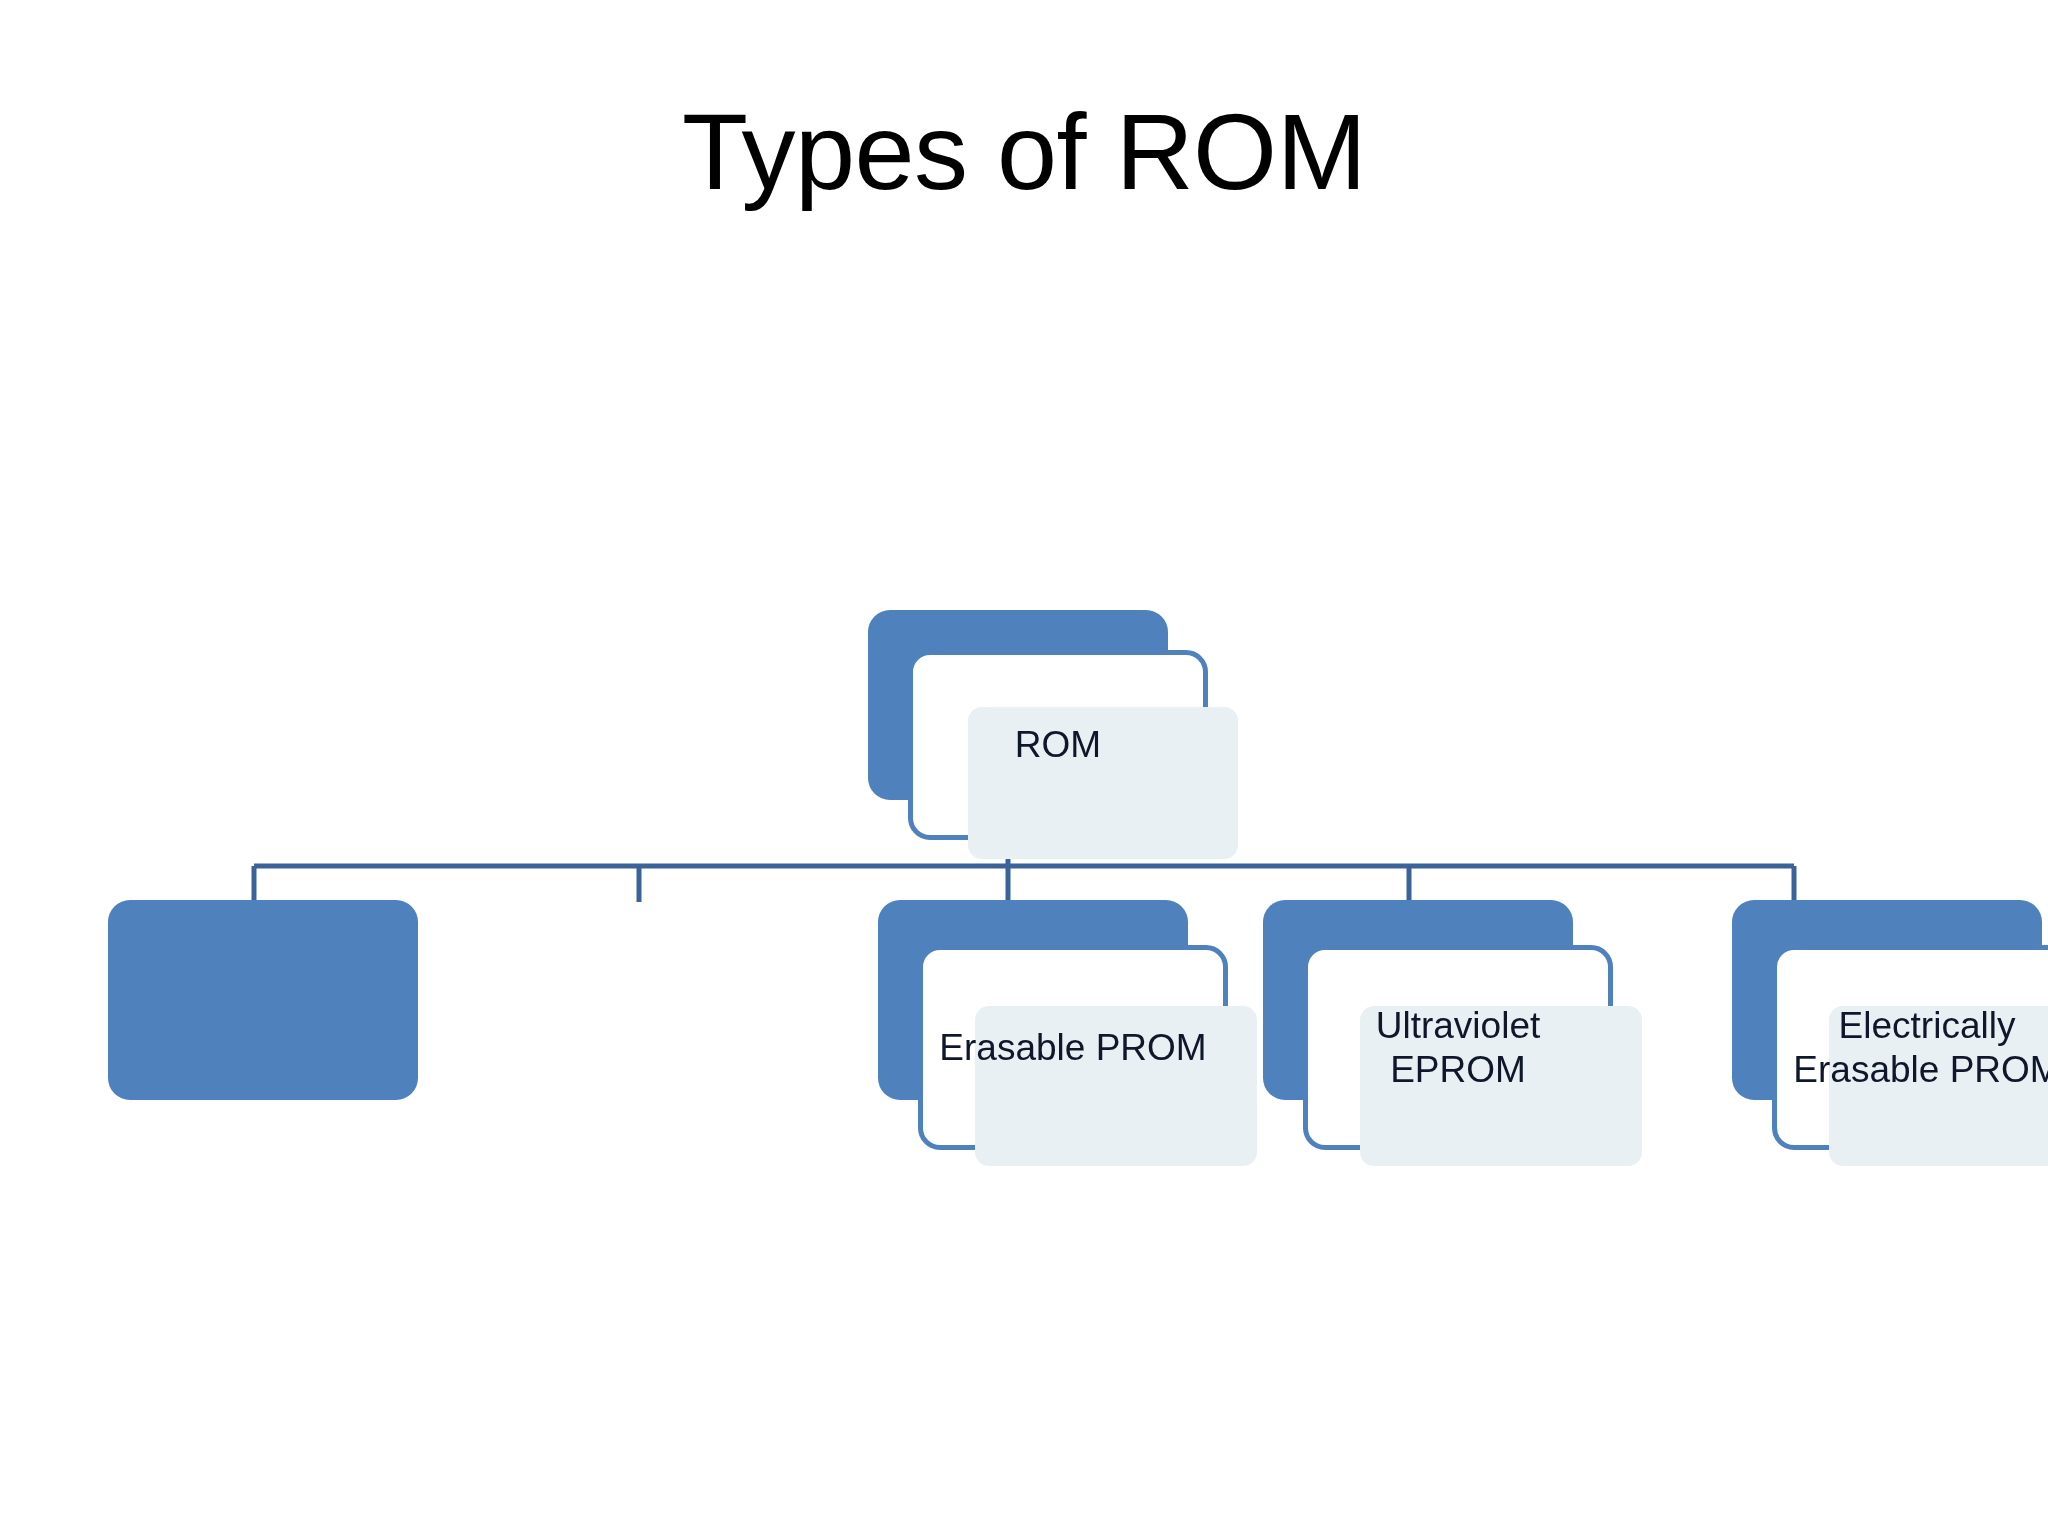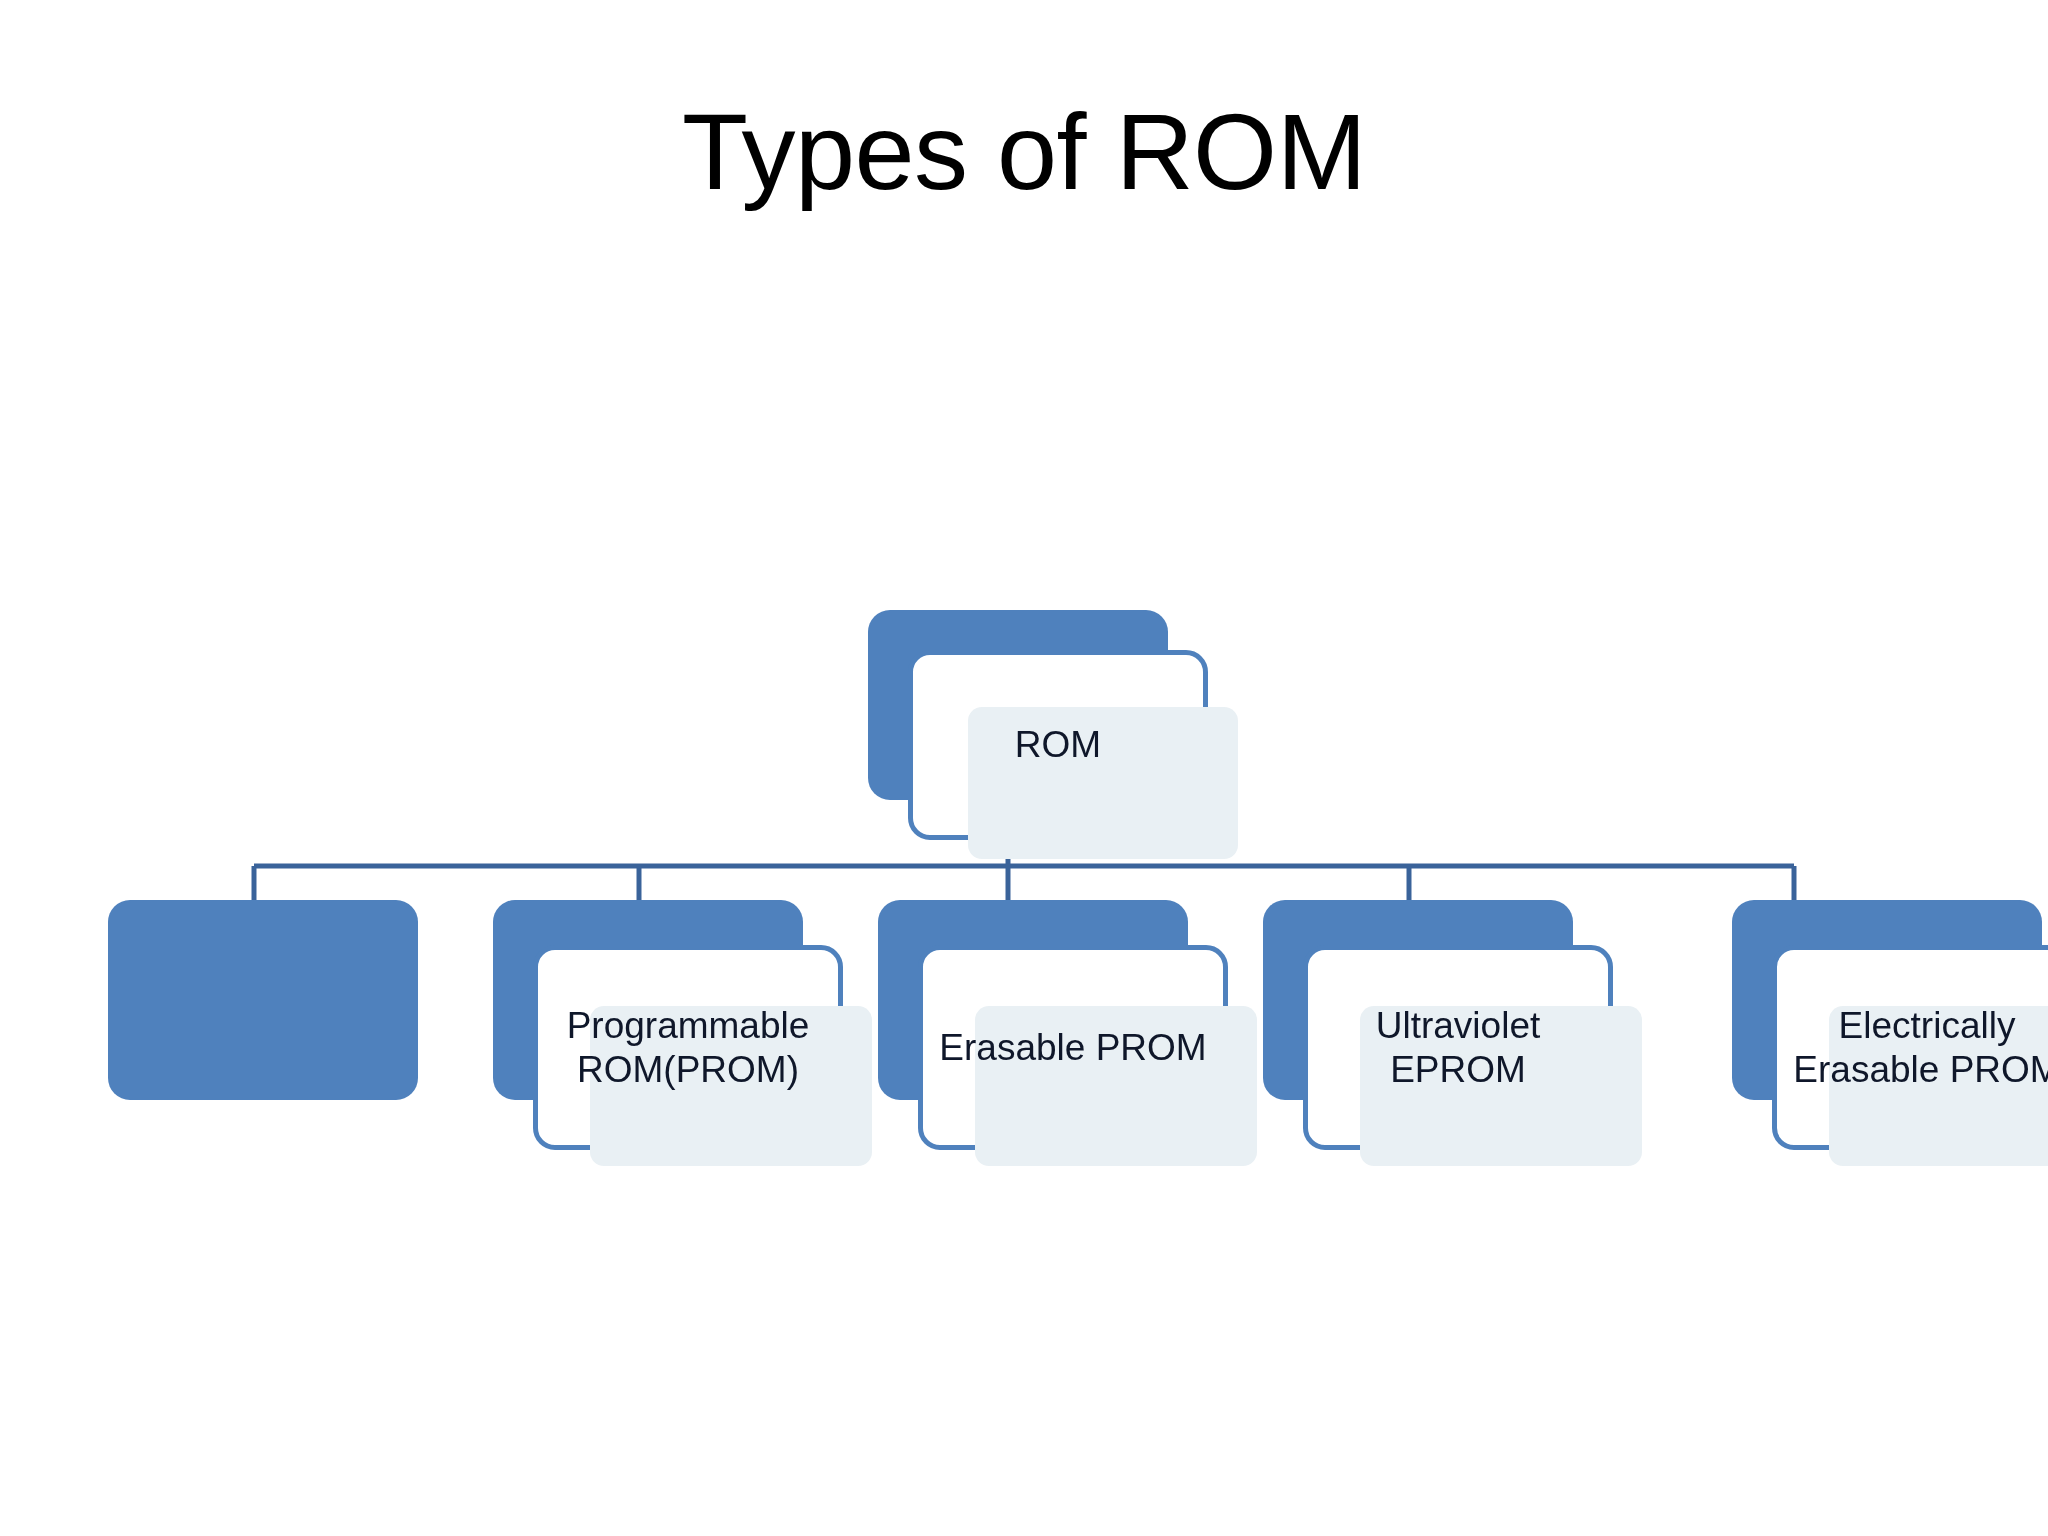--- a/index.html
+++ b/index.html
@@ -140,28 +140,20 @@
     <div class="plate-front">
       <div class="plate-inner"></div>
       <div class="node-label">ROM</div>
     </div>
   </div>
 
   <div class="node child" id="node-mask">
     <div class="plate-back"></div>
   </div>
 
-  <div class="node child" id="node-prom">
-    <div class="plate-back"></div>
-    <div class="plate-front">
-      <div class="plate-inner"></div>
-      <div class="node-label">Programmable
-ROM(PROM)</div>
-    </div>
-  </div>
 
   <div class="node child" id="node-eprom">
     <div class="plate-back"></div>
     <div class="plate-front">
       <div class="plate-inner"></div>
       <div class="node-label">Erasable PROM</div>
     </div>
   </div>
 
   <div class="node child" id="node-uv">

